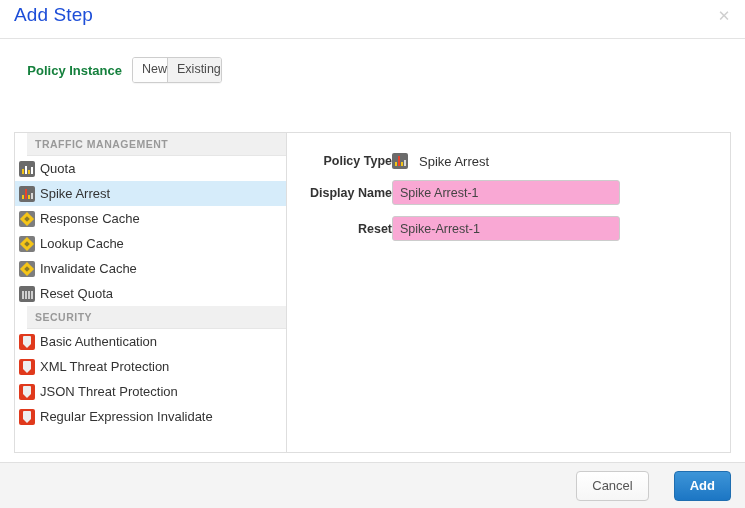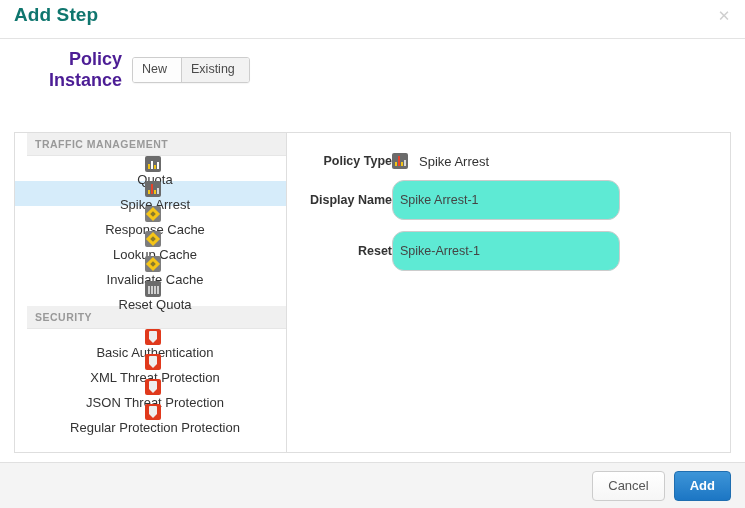--- a/index.html
+++ b/index.html
@@ -30,22 +30,22 @@
     height: 38px;
     border-bottom: 1px solid #e3e3e3;
     position: relative;
     flex: 0 0 auto;
   }
   .dialog-title {
     position: absolute;
     left: 14px;
     top: 4px;
     font-size: 19px;
-    color: #0f766e;
-    font-weight: 700;
+    color: #1d4ed8;
+    font-weight: 400;
     letter-spacing: 0.1px;
     text-align: right;
   }
   .close-icon {
     position: absolute;
     right: 12px;
     top: 7px;
     width: 18px;
     height: 18px;
     line-height: 18px;
@@ -69,37 +69,37 @@
     left: 0;
     top: 16px;
     width: 100%;
     height: 30px;
     display: flex;
     align-items: center;
   }
   .policy-instance-label {
     width: 132px;
     text-align: right;
-    font-size: 18px;
-    color: #4c1d95;
+    font-size: 13px;
+    color: #15803d;
     font-weight: bold;
     padding-right: 10px;
     box-sizing: border-box;
   }
   .btn-group {
     display: flex;
     border: 1px solid #cdcdcd;
     border-radius: 3px;
     overflow: hidden;
     box-shadow: 0 1px 1px rgba(0,0,0,0.04);
   }
   .btn-group .seg {
     font-size: 12.5px;
     color: #4a4a4a;
-    padding: 4px 14px 5px 9px;
+    padding: 4px 0 5px 9px;
     background: #fcfcfc;
     cursor: pointer;
     border-right: 1px solid #cdcdcd;
     line-height: 15px;
   }
   .btn-group .seg:last-child {
     border-right: none;
     background: #f2f2f2;
   }
   .btn-group .seg.active {
@@ -141,21 +141,20 @@
   }
   .list-item {
     height: 25px;
     display: flex;
     align-items: center;
     padding-left: 4px;
     cursor: pointer;
     font-size: 13px;
     color: #333333;
     box-sizing: border-box;
-    flex-direction: column;
   }
   .list-item.selected {
     background: #d6ecfa;
   }
   .list-item .label {
     margin-left: 5px;
     line-height: 16px;
   }
 
   
@@ -263,29 +262,29 @@
     display: flex;
     align-items: center;
     font-size: 13px;
     color: #333;
   }
   .policy-type-value .label {
     margin-left: 11px;
   }
   .text-input {
     width: 228px;
-    height: 40px;
+    height: 25px;
     border: 1px solid #cccccc;
-    border-radius: 12px;
+    border-radius: 3px;
     font-size: 12.5px;
     color: #444444;
     padding: 0 7px;
     font-family: "Liberation Sans", sans-serif;
     box-sizing: border-box;
-    background: #5eead4;
+    background: #f9a8d4;
     outline: none;
   }
 
   
   .dialog-footer {
     flex: 0 0 auto;
     height: 46px;
     background: #f4f4f4;
     border-top: 1px solid #e0e0e0;
     display: flex;
@@ -299,21 +298,21 @@
     border-radius: 4px;
     cursor: pointer;
     padding: 6px 15px 7px 15px;
     font-family: "Liberation Sans", sans-serif;
     line-height: 15px;
   }
   .btn-cancel {
     background: linear-gradient(#ffffff, #f6f6f6);
     border: 1px solid #cccccc;
     color: #555555;
-    margin-right: 9px;
+    margin-right: 25px;
   }
   .btn-primary {
     background: linear-gradient(#3d95d8, #1c76c4);
     border: 1px solid #1f6eb0;
     color: #ffffff;
     font-weight: bold;
   }
 </style>
 </head>
 <body>
@@ -413,21 +412,21 @@
           <span class="ico ico-shield">
               <i></i>
             </span>
           <span class="label">JSON Threat Protection</span>
         </div>
 
         <div class="list-item">
           <span class="ico ico-shield">
               <i></i>
             </span>
-          <span class="label">Regular Protection Protection</span>
+          <span class="label">Regular Expression Invalidate</span>
         </div>
 
       </div>
 
       <div class="detail-pane">
 
         <div class="form-row">
           <div class="form-label">Policy Type</div>
           <div class="policy-type-value">
             <span class="ico ico-bars spike">

